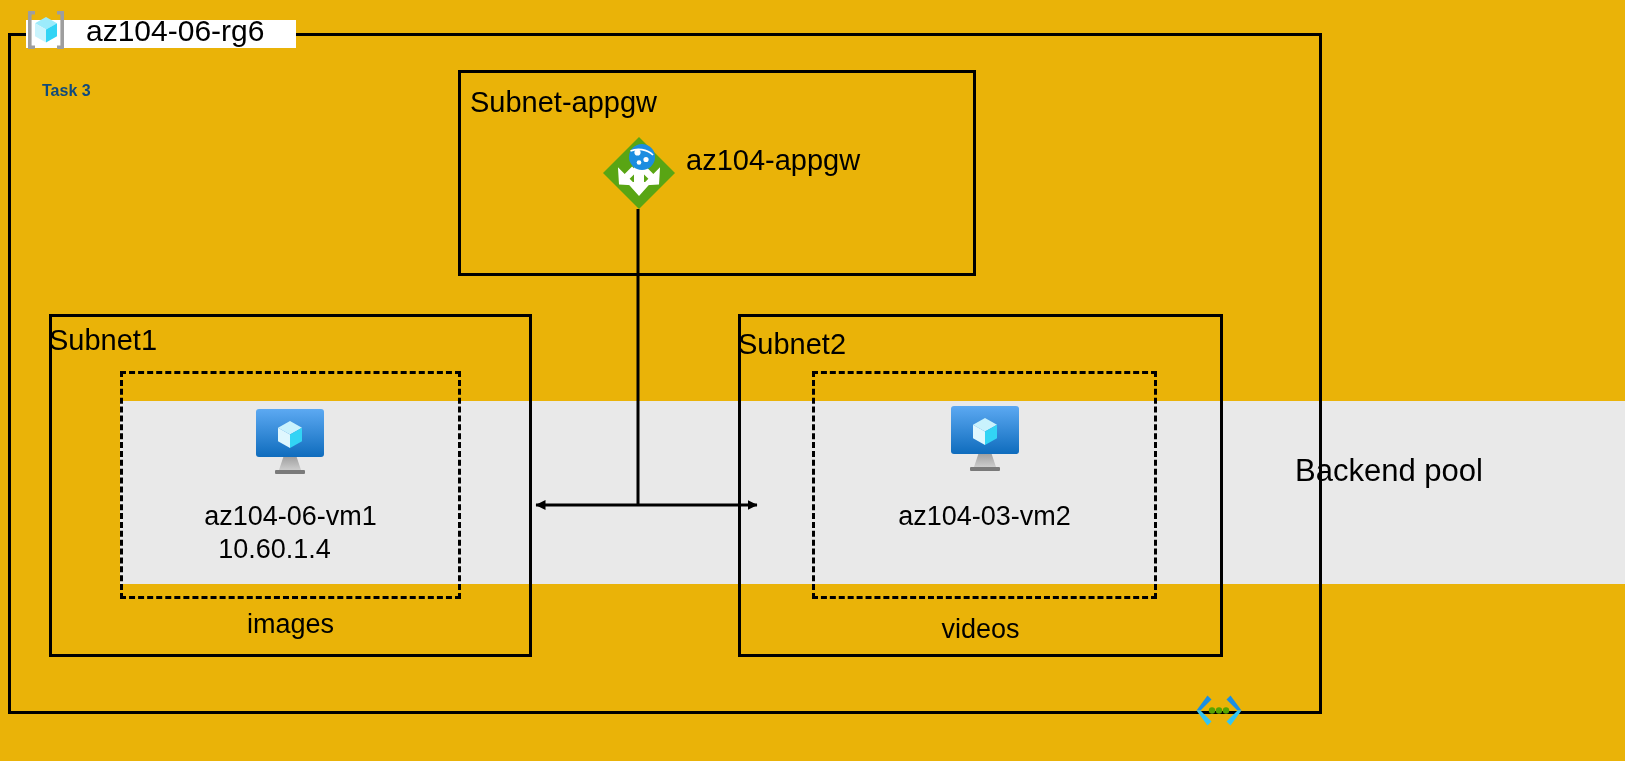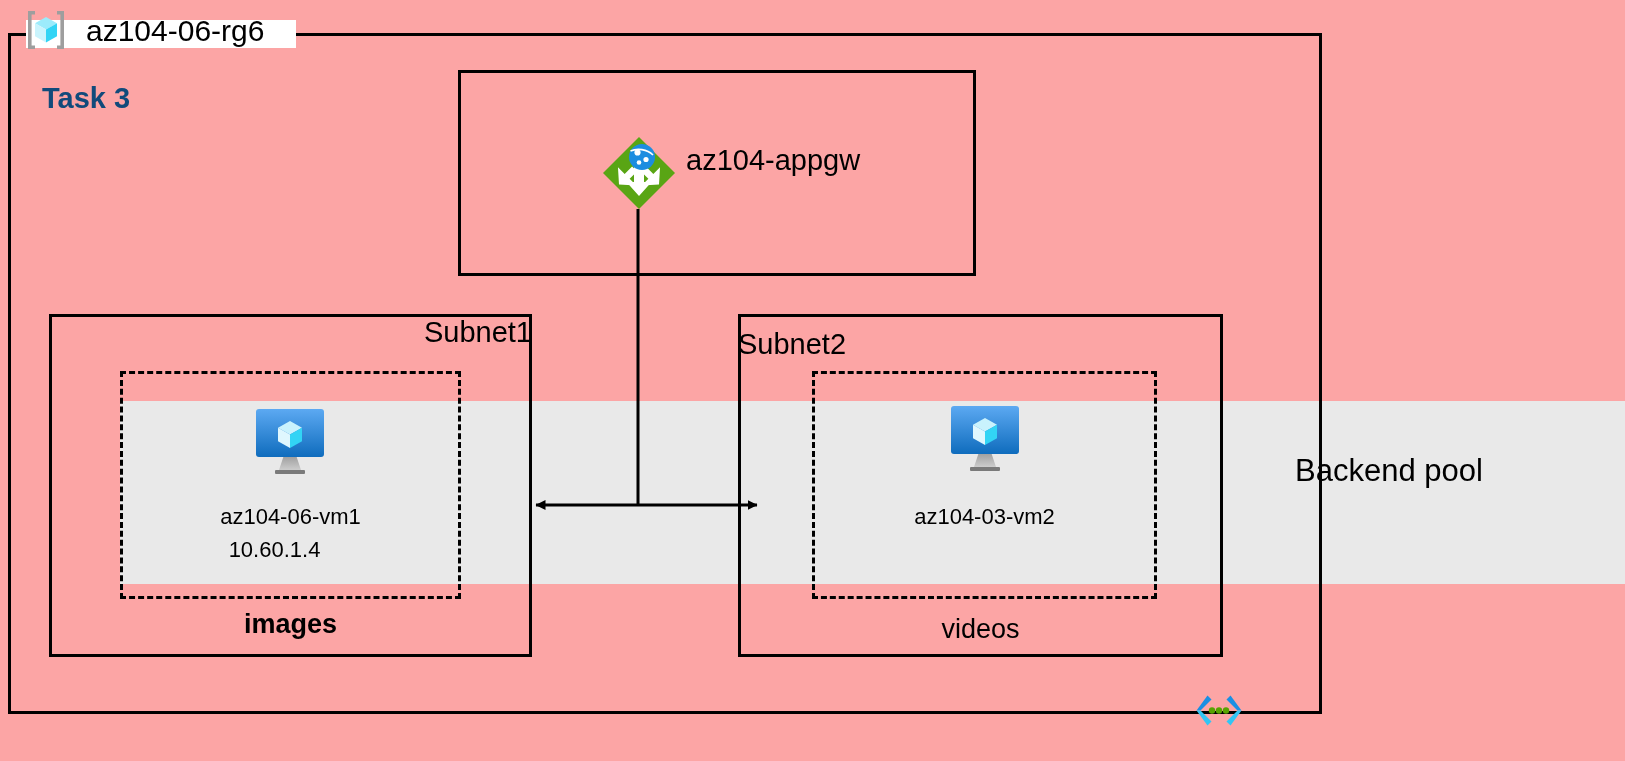--- a/index.html
+++ b/index.html
@@ -9,21 +9,21 @@
     background: #ffffff;
   }
   body {
     font-family: "Liberation Sans", sans-serif;
     color: #000000;
   }
   #canvas {
     position: relative;
     width: 1625px;
     height: 761px;
-    background: #fca5a5;
+    background: #eab308;
     overflow: hidden;
   }
 
   
   .backend-band {
     position: absolute;
     left: 120px;
     top: 401px;
     width: 1505px;
     height: 183px;
@@ -80,21 +80,21 @@
     width: 48px;
     height: 48px;
     z-index: 5;
   }
 
   
   .task-label {
     position: absolute;
     left: 42px;
     top: 82px;
-    font-size: 29px;
+    font-size: 16px;
     font-weight: bold;
     color: #114a7b;
     white-space: nowrap;
     z-index: 5;
   }
 
   
   .subnet-box {
     position: absolute;
     border: 3px solid #000000;
@@ -108,58 +108,58 @@
 
   .subnet-title {
     position: absolute;
     font-size: 29px;
     line-height: 36px;
     color: #000000;
     white-space: nowrap;
     z-index: 5;
   }
   #subnet-appgw-title { left: 470px; top: 84px; }
-  #subnet1-title      { left: 49px;  top: 314px; width: 483px; text-align: right; }
+  #subnet1-title      { left: 49px;  top: 322px; width: 483px; text-align: left; }
   #subnet2-title      { left: 738px; top: 326px; width: 485px; text-align: left; }
 
   
   .dashed-group {
     position: absolute;
     border: 3px dashed #000000;
     box-sizing: border-box;
     background: transparent;
     z-index: 3;
   }
   #vm1-dashed { left: 120px; top: 371px; width: 341px; height: 228px; }
   #vm2-dashed { left: 812px; top: 371px; width: 345px; height: 228px; }
 
   .vm-caption {
     position: absolute;
-    font-size: 22px;
+    font-size: 27px;
     line-height: 33px;
     text-align: center;
     color: #000000;
     white-space: nowrap;
     z-index: 5;
   }
   #vm1-name { left: 120px; top: 500px; width: 341px; }
   #vm1-ip   { left: 104px; top: 533px; width: 341px; }
   #vm2-name { left: 812px; top: 500px; width: 345px; }
   #vm2-ip   { left: 812px; top: 533px; width: 345px; }
 
   .subnet-footer {
     position: absolute;
     font-size: 27px;
     line-height: 33px;
     text-align: center;
     color: #000000;
     white-space: nowrap;
     z-index: 5;
   }
-  #subnet1-footer { left: 49px;  top: 608px; width: 483px; font-weight: bold; }
+  #subnet1-footer { left: 49px;  top: 608px; width: 483px; }
   #subnet2-footer { left: 738px; top: 613px; width: 485px; }
 
   
   .vm-icon {
     position: absolute;
     width: 80px;
     height: 73px;
     z-index: 5;
   }
   #vm1-icon { left: 250px; top: 405px; }
@@ -228,20 +228,21 @@
 
       <path d="M35 17.2 L35 30.3 L24 36.5 L24 23.4 Z" fill="#32d4f5"></path>
     </svg>
   </div>
 
   <div class="rg-label">az104-06-rg6</div>
 
   <div class="task-label">Task 3</div>
 
   <div class="subnet-box" id="subnet-appgw-box"></div>
+  <div class="subnet-title" id="subnet-appgw-title">Subnet-appgw</div>
 
   <div class="appgw-icon">
     <svg width="76" height="76" viewBox="0 0 76 76" aria-hidden="true">
 
       <path d="M38 2 L74 38 L38 74 L2 38 Z" fill="#59a514"></path>
 
       <path d="M23 31 L23 41.5 L13.5 41.5 L26.5 53 L39.5 41.5 L30 41.5 L30 31 Z" fill="#ffffff" transform="rotate(45 26.5 41)"></path>
 
       <path d="M46 31 L46 41.5 L36.5 41.5 L49.5 53 L62.5 41.5 L53 41.5 L53 31 Z" fill="#ffffff" transform="rotate(-45 49.5 41)"></path>
 

